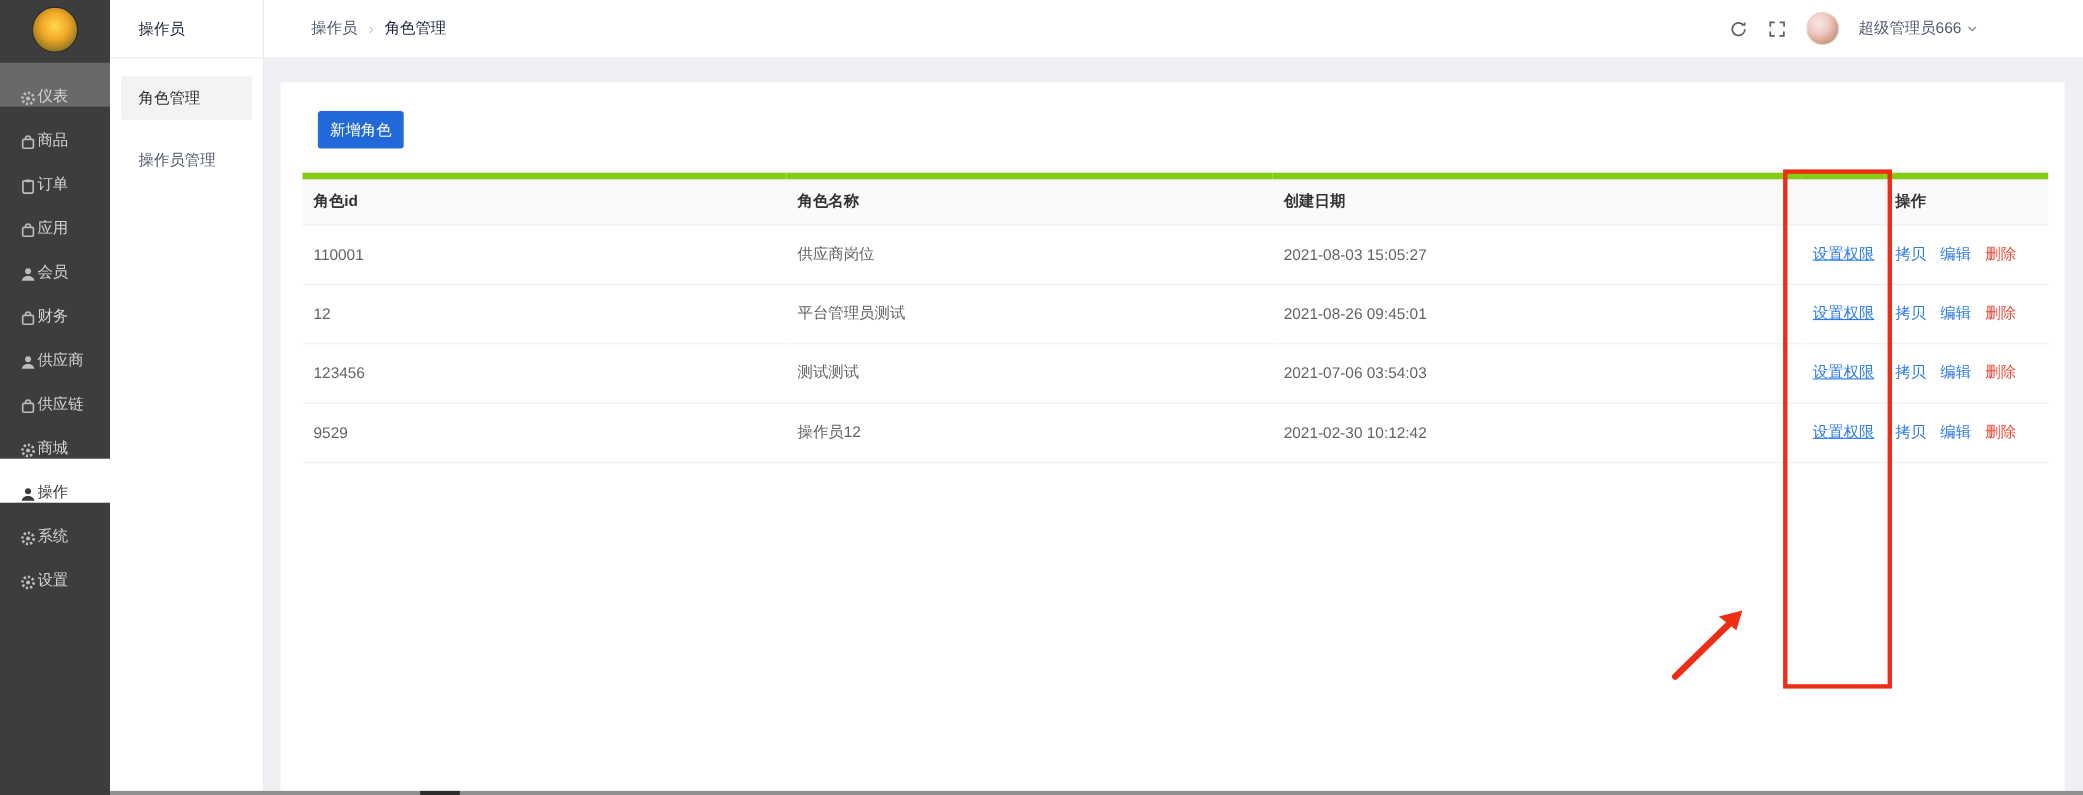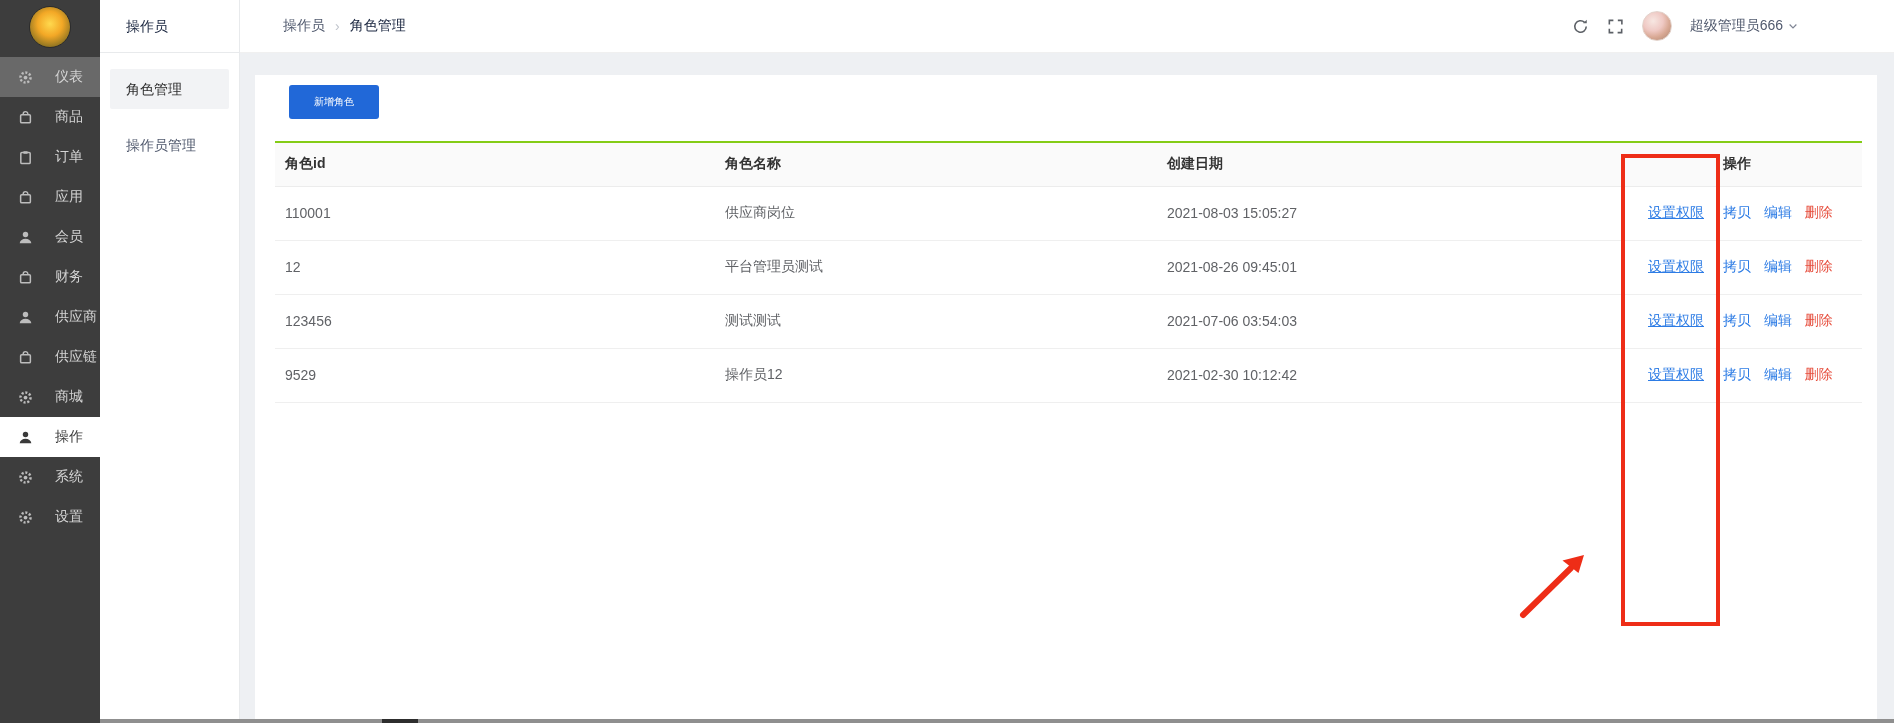--- a/index.html
+++ b/index.html
@@ -7,21 +7,21 @@
     font-family:"Liberation Sans","DejaVu Sans",sans-serif; font-size:14px; color:#515a6e; background:#eef0f3; }
   .stage { position:relative; width:1894px; height:723px; }
 
   
   .sidebar { position:absolute; left:0; top:0; width:100px; height:723px; background:#3d3d3d; z-index:5; }
   .logo-wrap { height:54px; display:flex; align-items:center; justify-content:center; }
   .logo { width:42px; height:42px; border-radius:50%;
     background:radial-gradient(circle at 50% 42%, #ffd94e 0%, #f3a826 40%, #9a7a22 72%, #4c420f 100%);
     border:1px solid #2c2c2c; }
   .nav { margin-top:3px; }
-  .nav-item { height:40px; display:flex; align-items:center; padding-left:18px; gap:22px;
+  .nav-item { height:40px; display:flex; align-items:flex-end; padding-left:18px; gap:1px;
     color:#d4d4d4; cursor:pointer; }
   .nav-item svg { width:15px; height:15px; flex:0 0 15px; color:#bdbdbd; }
   .nav-item.hovered { background:#696969; }
   .nav-item.active { background:#ffffff; color:#3a3a3a; }
   .nav-item.active svg { color:#3a3a3a; }
 
   
   .submenu { position:absolute; left:100px; top:0; width:140px; height:723px; background:#fff;
     border-right:1px solid #e8eaec; z-index:4; }
   .submenu-title { height:53px; line-height:53px; padding-left:26px; color:#17233d;
@@ -42,28 +42,28 @@
   .tool-icon { width:17px; height:17px; color:#5c6066; cursor:pointer; }
   .avatar { width:30px; height:30px; border-radius:50%; cursor:pointer;
     background:radial-gradient(circle at 36% 32%, #f7e7e2 0%, #efc9c4 38%, #d9a995 62%, #a8826c 100%);
     border:1px solid #e3d3cc; }
   .username { color:#515a6e; cursor:pointer; display:flex; align-items:center; gap:4px; }
   .username svg { width:12px; height:12px; color:#808695; }
 
   
   .card { position:absolute; left:255px; top:75px; width:1622px; height:648px; background:#fff;
     padding:0 20px; }
-  .btn-primary { display:inline-block; margin:10px 0 0 14px; width:90px; height:34px; line-height:34px;
-    text-align:center; color:#fff; border:none; border-radius:3px; font-size:10px; cursor:pointer; }
+  .btn-primary { display:inline-block; margin:26px 0 0 14px; width:78px; height:34px; line-height:34px;
+    text-align:center; color:#fff; border:none; border-radius:3px; font-size:14px; cursor:pointer; }
 
   
   table { width:1587px; margin-top:22px; border-collapse:collapse; table-layout:fixed; }
   col.c1{width:440px;} col.c2{width:442px;} col.c3{width:481px;} col.c4{width:75px;} col.c5{width:149px;}
   thead th { height:44px; background:#fafafa; text-align:left; font-weight:bold; color:#333;
-    padding-left:10px; border-top:2px solid #84cc16; border-bottom:1px solid #ececec; }
+    padding-left:10px; border-top:6px solid #84cc16; border-bottom:1px solid #ececec; }
   tbody td { height:53px; padding-left:10px; color:#606266; border-bottom:1px solid #efefef;
     white-space:nowrap; overflow:hidden; }
   .id-cell { display:flex; align-items:center; height:53px; }
   .expand-ic { width:16px; height:16px; margin-right:4px; color:#9a9a9a; cursor:pointer; flex:0 0 16px; }
   .lnk { cursor:pointer; text-decoration:none; margin-right:9px; }
   .lnk.perm { text-decoration:underline; }
   .lnk.danger { margin-right:0; }
 
   
   .anno-box { position:absolute; left:1621px; top:154px; width:99px; height:472px;

